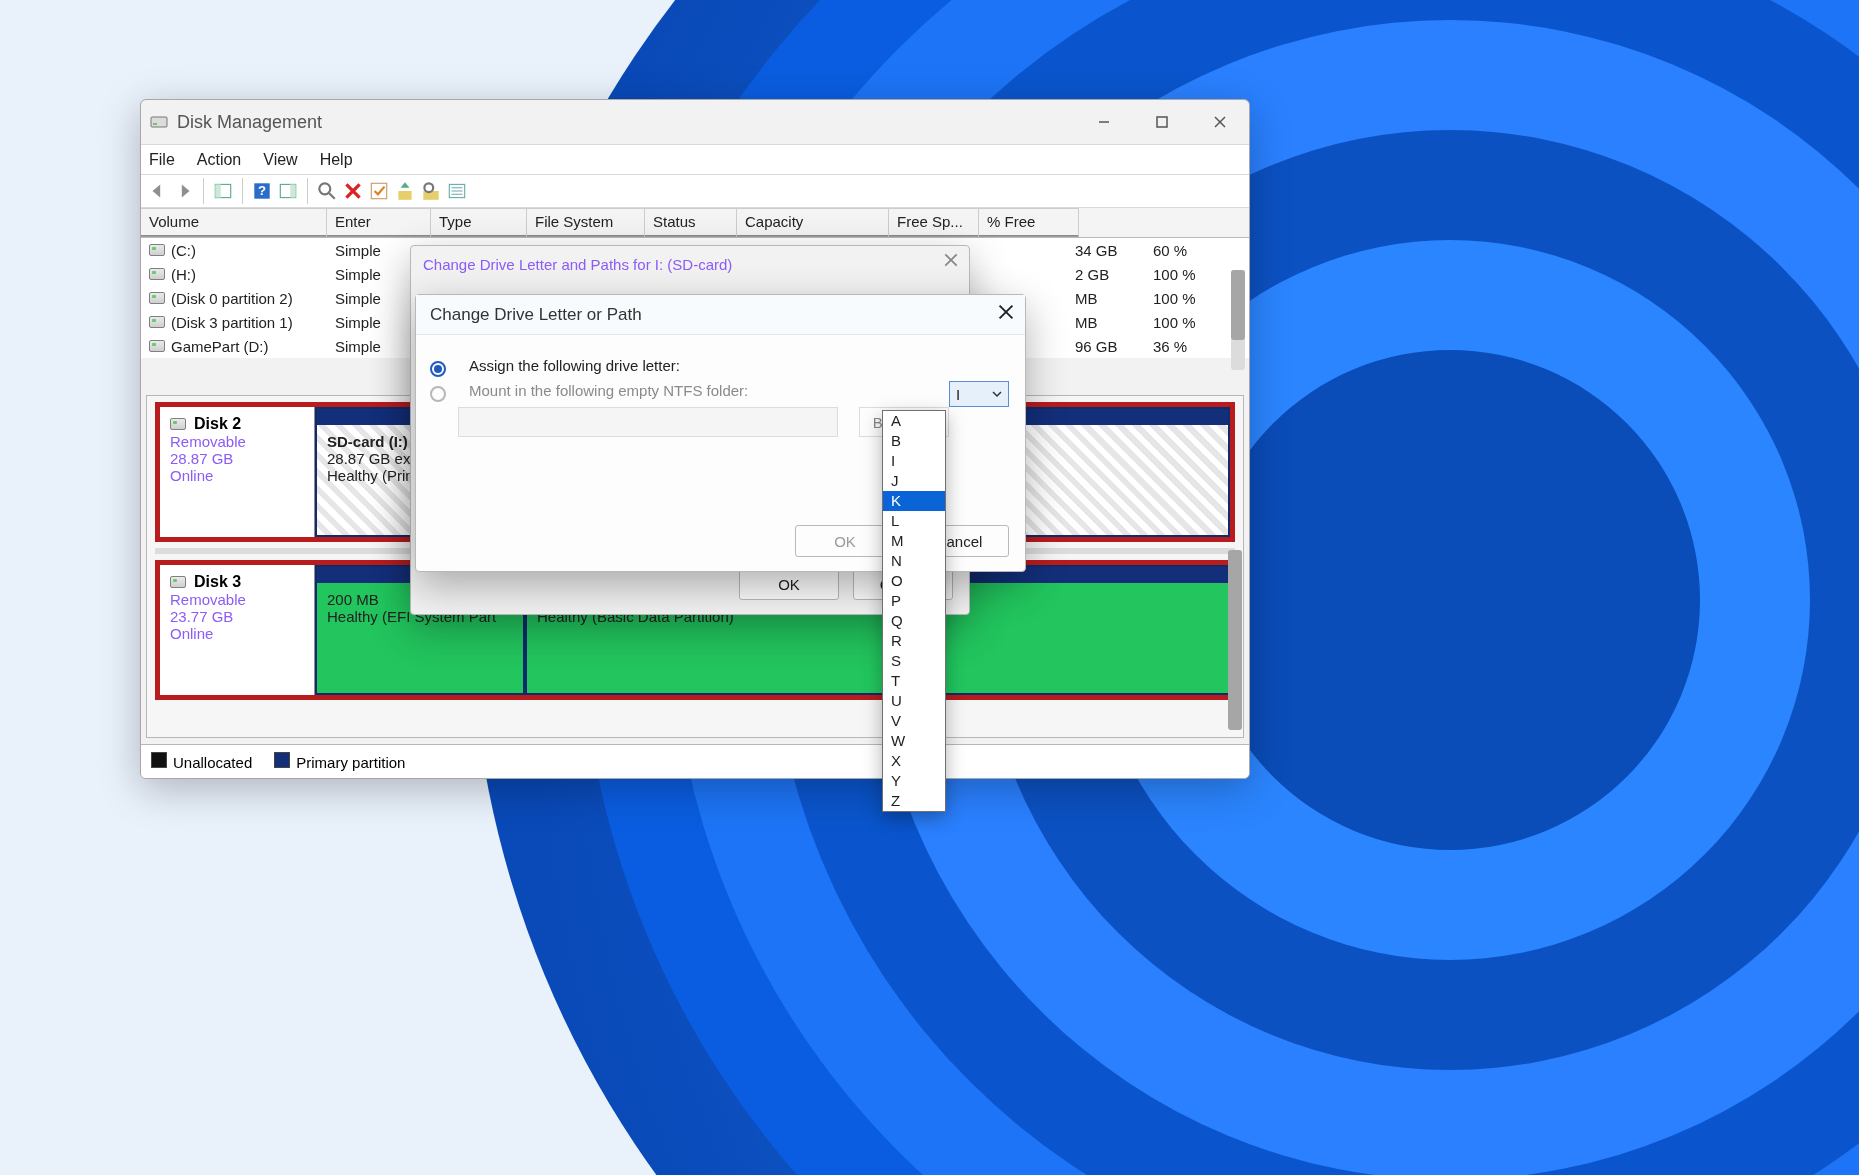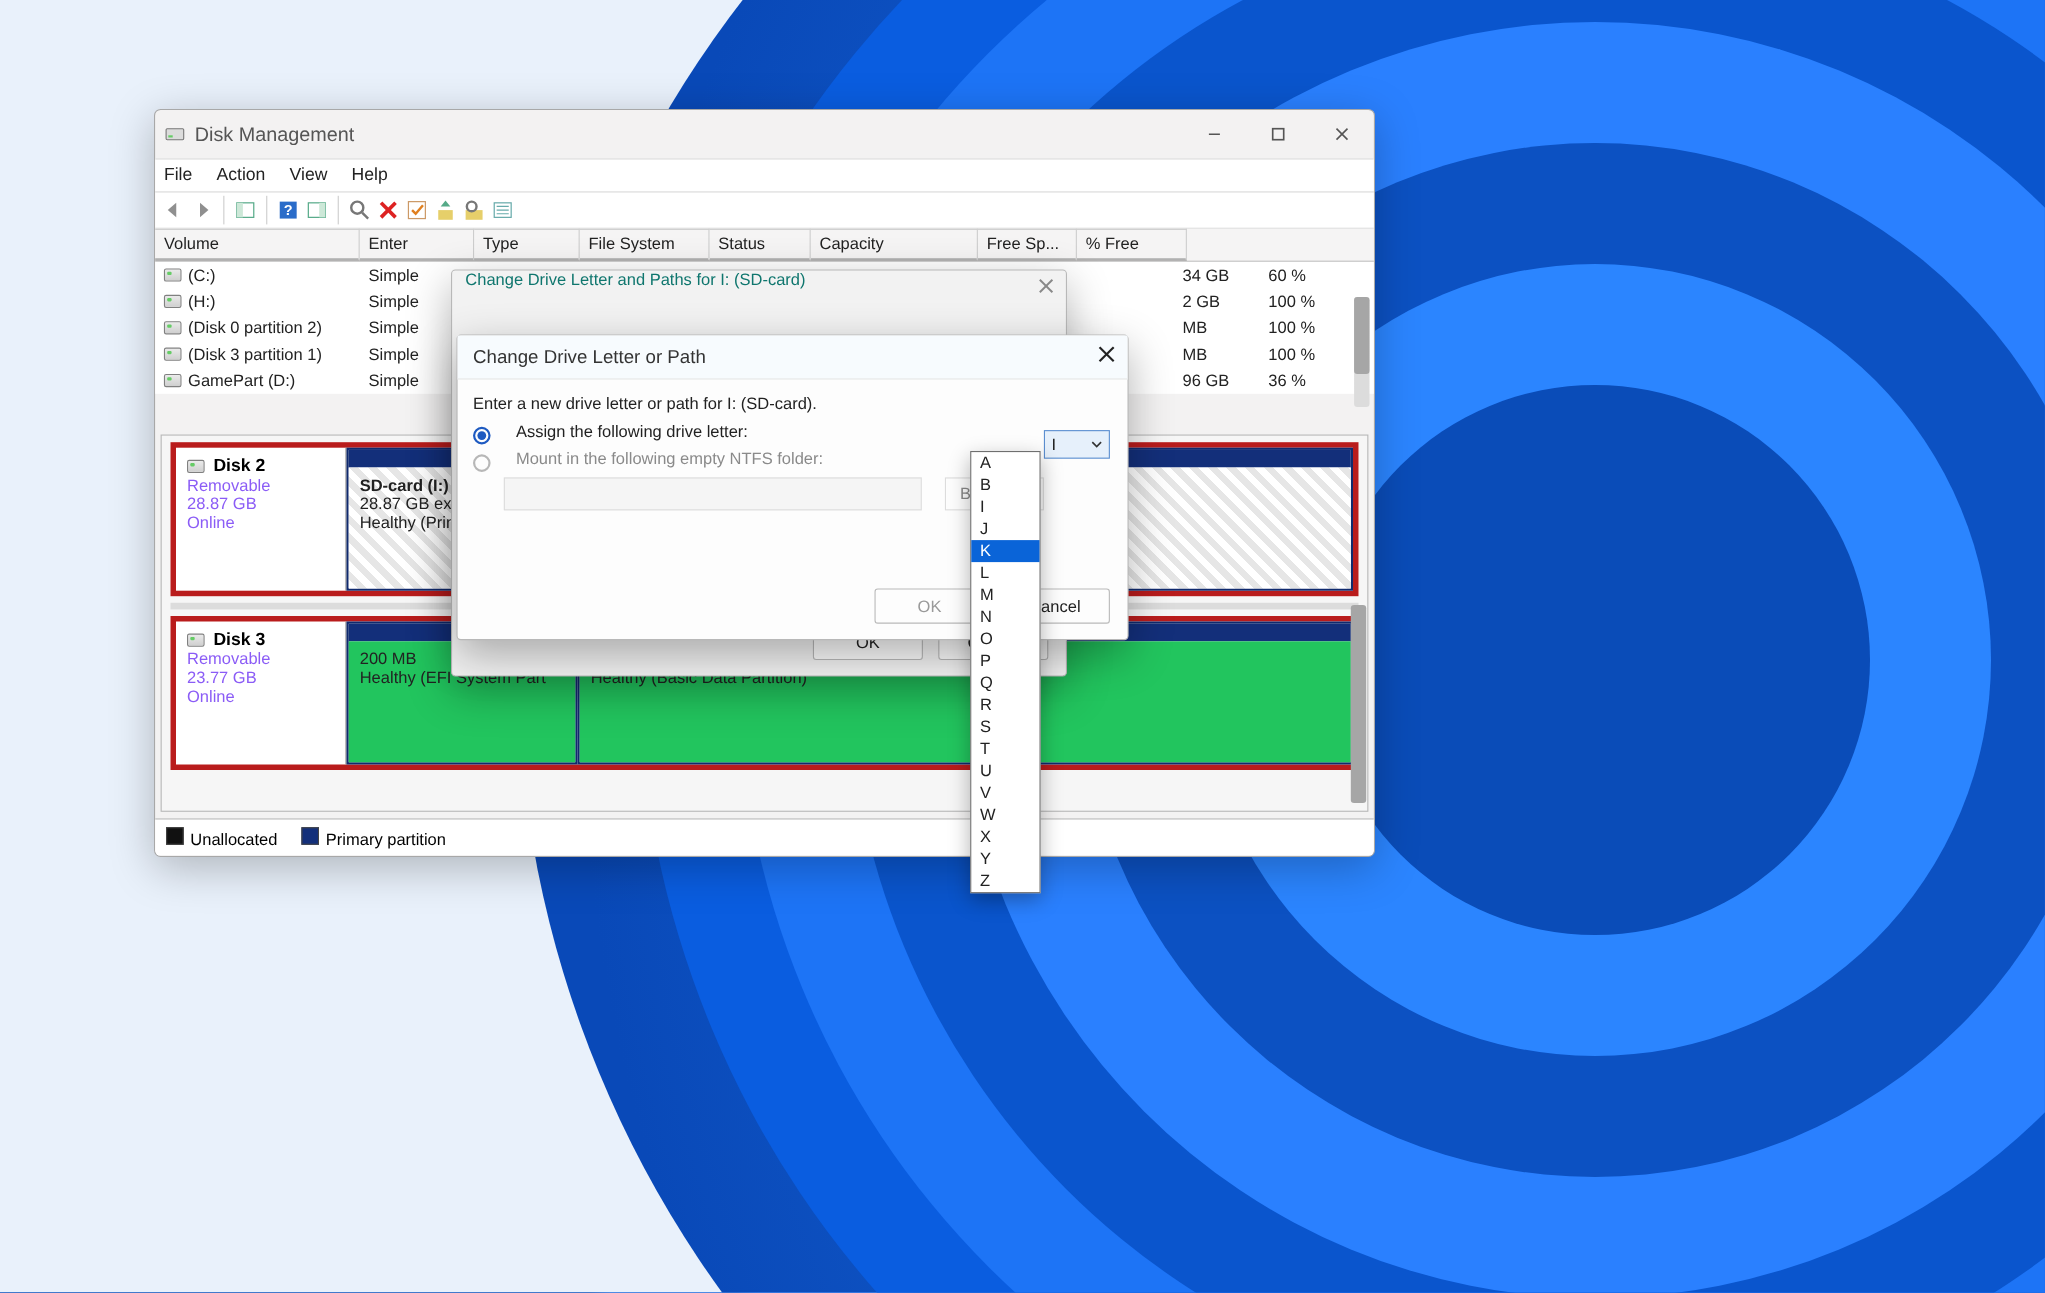--- a/index.html
+++ b/index.html
@@ -62,26 +62,26 @@
   .splitgap { height:6px; background:#dcdcdc; margin:0 8px; }
 
   .footer { position:absolute; left:0; right:0; bottom:0; height:34px; background:#fff; border-top:1px solid #b7b7b7; display:flex; align-items:center; padding:0 10px; gap:22px; font-size:15px; }
   .swatch { width:16px; height:16px; display:inline-block; margin-right:6px; border:1px solid #444; }
 
   .dialog1 {
     position:absolute; left:410px; top:245px; width:560px; height:370px;
     background:#f2f2f2; border:1px solid #b8b8b8; border-radius:4px;
     box-shadow:0 14px 40px rgba(0,0,0,.3); z-index:20;
   }
-  .dialog1 .tbar { height:36px; display:flex; align-items:flex-start; padding:0 12px; color:#0f766e; font-size:15px; }
+  .dialog1 .tbar { height:36px; display:flex; align-items:center; padding:0 12px; color:#8b5cf6; font-size:15px; }
   .dialog1 .btns { position:absolute; bottom:14px; right:16px; display:flex; gap:14px; }
   .btn { width:100px; height:32px; background:#fdfdfd; border:1px solid #b9b9b9; border-radius:3px; display:flex; align-items:center; justify-content:center; font-size:15px; color:#222; }
 
   .dialog2 {
-    position:absolute; left:415px; top:304px; width:611px; height:278px;
+    position:absolute; left:415px; top:294px; width:611px; height:278px;
     background:#fdfdfd; border:1px solid #b8b8b8; border-radius:4px;
     box-shadow:0 14px 40px rgba(0,0,0,.3); z-index:30;
   }
   .dialog2 .tbar { height:40px; display:flex; align-items:center; padding:0 14px; font-size:17px; color:#333; background:#f7fbfe; border-bottom:1px solid #e6e6e6; }
   .dialog2 .tbar .x { position:absolute; right:10px; top:8px; }
   .dialog2 .body { padding:14px 14px; font-size:15px; color:#222; }
   .radio { width:16px; height:16px; border:2px solid #1e5ac1; border-radius:50%; display:inline-flex; align-items:center; justify-content:center; margin-right:10px; position:relative; top:3px; }
   .radio.sel::after { content:""; width:8px; height:8px; background:#1e5ac1; border-radius:50%; }
   .radio.off { border-color:#b7b7b7; }
   .dialog2 .row { margin:8px 0; display:flex; align-items:center;gap:13px; }
@@ -378,21 +378,20 @@
   <div class="tbar">
     <span>Change Drive Letter or Path</span>
     <span class="x">
       <svg width="18" height="18" viewBox="0 0 14 14">
           <line x1="2" y1="2" x2="12" y2="12" stroke="#222" stroke-width="1.5"></line>
           <line x1="12" y1="2" x2="2" y2="12" stroke="#222" stroke-width="1.5"></line>
         </svg>
     </span>
   </div>
   <div class="body">
-    <div>Enter a new drive letter or path for I: (SD-card).</div>
     <div class="row">
       <span class="radio sel"></span>
       <span>Assign the following drive letter:</span>
     </div>
     <div class="row" style="color:#8a8a8a;">
       <span class="radio off"></span>
       <span>Mount in the following empty NTFS folder:</span>
     </div>
     <div class="row">
       <div class="pathbox"></div>

